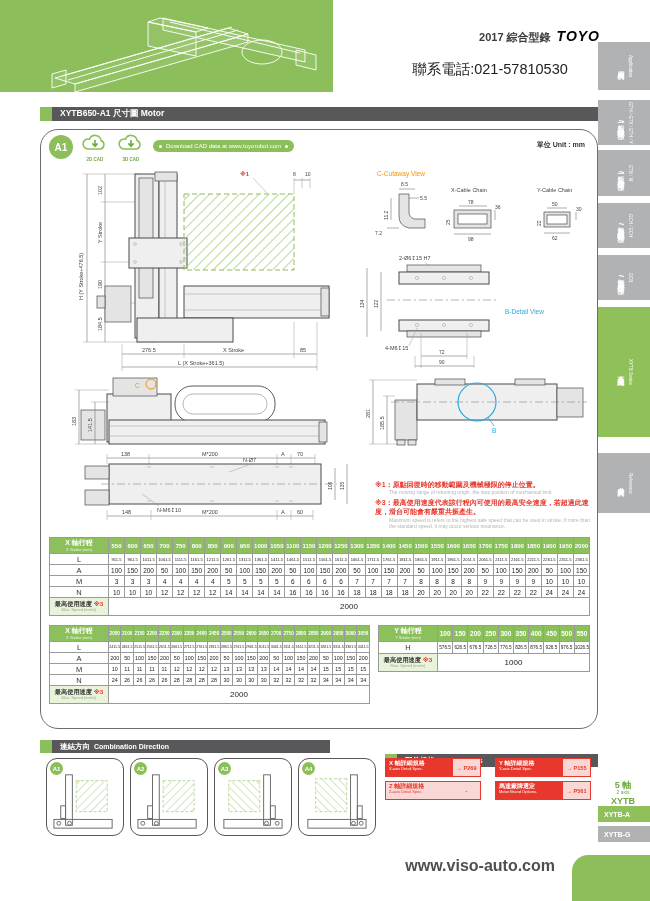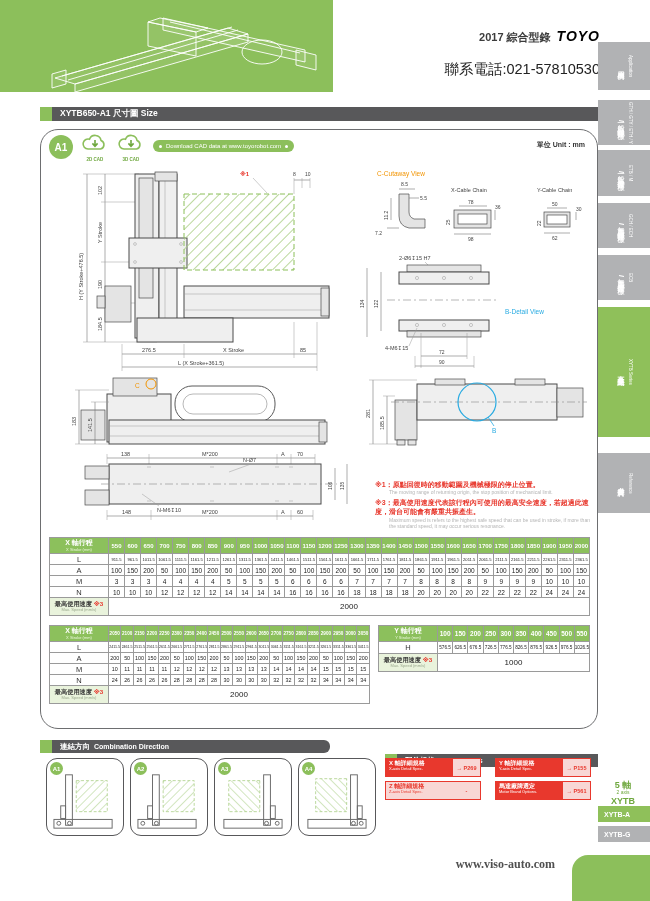--- a/index.html
+++ b/index.html
@@ -7,21 +7,21 @@
        font-family:"Liberation Sans","DejaVu Sans",sans-serif;overflow:hidden;color:#333;}
   .abs{position:absolute;}
 
   
   .hero{left:0;top:0;width:333px;height:92px;background:#8cbf5b;}
   .hero svg{width:100%;height:100%;}
 
   
   .catalog-line{left:400px;top:28px;width:200px;text-align:right;font-size:11px;font-weight:bold;color:#3c3c3c;}
   .logo{font-style:italic;font-weight:900;font-size:14px;color:#000;letter-spacing:1px;margin-left:6px;}
-  .phone{left:380px;top:60px;width:220px;text-align:right;font-size:14.5px;color:#222;}
+  .phone{left:380px;top:60px;width:220px;text-align:center;font-size:14.5px;color:#222;}
 
   
   .bar{background:#58585a;color:#fff;font-weight:bold;display:flex;align-items:center;}
   .bar .gsq{width:12px;align-self:stretch;background:#8cbf5b;margin-right:8px;}
   .title-bar{left:40px;top:107px;width:560px;height:14px;font-size:8.5px;}
   .sec-bar{height:13px;font-size:7.5px;}
   .bar .en{margin-left:4px;font-size:7px;}
 
   
   .main-box{left:40px;top:129px;width:556px;height:598px;border:1.5px solid #6d6e70;border-radius:18px;background:#fff;}
@@ -73,21 +73,21 @@
   table.x2 tr.r-L td.val{font-size:3.6px;}
   table.x2 td.val{font-size:5.4px;}
   table.yt tr.r-H td.val{font-size:4.7px;}
   td.lcol3{background:#e9f3dc;height:17px;}
   .fz{font-size:6.2px;font-weight:bold;color:#333;line-height:1.1;}
   .fz .mark{color:#e8382d;}
   .fsub{font-size:4px;color:#9aa88d;}
   td.fval{font-size:8px;color:#222;}
 
   
-  .comb-bar{left:40px;top:740px;width:290px;border-radius:6px;}
+  .comb-bar{left:40px;top:740px;width:290px;}
   .cards{left:46px;top:758px;display:flex;gap:6px;}
   .card{width:76px;height:76px;border:1.5px solid #58585a;border-radius:11px;position:relative;background:#fff;}
   .card .badge{position:absolute;left:3px;top:3px;width:13px;height:13px;border-radius:50%;background:#8cbf5b;
                color:#fff;font-size:6px;font-weight:bold;display:flex;align-items:center;justify-content:center;z-index:2;}
   .card svg{position:absolute;left:2px;bottom:2px;width:70px;height:64px;}
   .card.mir svg{transform:scaleX(-1);}
 
   
   .spec-bar{left:385px;top:740px;width:213px;margin-top:14px;}
   .spec-grid{left:385px;top:758px;width:212px;display:grid;grid-template-columns:96px 96px;grid-auto-rows:19px;gap:4px 14px;}
@@ -106,21 +106,21 @@
   .ven{writing-mode:vertical-rl;color:#fff;font-size:4.5px;}
   .t1{top:42px;height:48px;} .t2{top:100px;height:45px;} .t3{top:150px;height:46px;}
   .t4{top:203px;height:45px;} .t5{top:255px;height:45px;} .t6{top:307px;height:130px;} .t7{top:453px;height:60px;}
   .axis-note{right:4px;top:780px;width:46px;text-align:center;color:#6fa83f;line-height:1.15;}
   .axis-note .b{font-size:9px;font-weight:bold;display:block;}
   .axis-note .s{font-size:5px;display:block;}
   .sub-tab{right:0;width:52px;height:16px;color:#fff;font-size:7px;font-weight:bold;
            display:flex;align-items:center;padding-left:6px;box-sizing:border-box;}
   .sub-a{top:806px;background:#8fc05a;} .sub-g{top:826px;background:#b1b2b4;}
   .corner{right:0;bottom:0;width:78px;height:46px;background:#8cbf5b;border-radius:16px 0 0 0;}
-  .footer-url{right:95px;top:857px;font-size:12px;font-weight:bold;color:#4f4f4f;font-family:Liberation Serif, serif;}
+  .footer-url{right:95px;top:857px;font-size:16px;font-weight:bold;color:#4f4f4f;}
 </style>
 </head>
 <body>
 
 <div class="abs hero">
   <svg viewBox="0 0 333 92">
     <g stroke="#fff" stroke-width="0.9" fill="rgba(255,255,255,0.07)">
       <polygon points="55,78 228,28 248,34 75,84"></polygon>
       <polygon points="75,84 248,34 248,42 75,92"></polygon>
       <line x1="62" y1="76" x2="232" y2="27" fill="none"></line>
@@ -136,21 +136,21 @@
   </svg>
 </div>
 
 <div class="abs catalog-line">
   <span>2017 綜合型錄</span><span class="logo">TOYO</span>
 </div>
 <div class="abs phone">聯系電話:021-57810530</div>
 
 <div class="abs bar title-bar">
   <span class="gsq"></span>
-  <span>XYTB650-A1 尺寸圖 Size</span>
+  <span>XYTB650-A1 尺寸圖 Motor</span>
 </div>
 
 <div class="abs main-box">
 
   <div class="abs a1-badge">A1</div>
 
   <div class="abs cadicon cad2d">
     <svg width="30" height="20" viewBox="0 0 30 20">
       <path d="M8,16 a5,5 0 1 1 1.5,-9.8 a6,6 0 0 1 11.5,1.2 a4.5,4.5 0 0 1 -0.5,8.6 z" fill="none" stroke="#8cbf5b" stroke-width="1.6"></path>
       <path d="M15,7 v6 m-2.6,-2.6 l2.6,2.8 l2.6,-2.8" stroke="#6fa83f" stroke-width="1.6" fill="none"></path>

